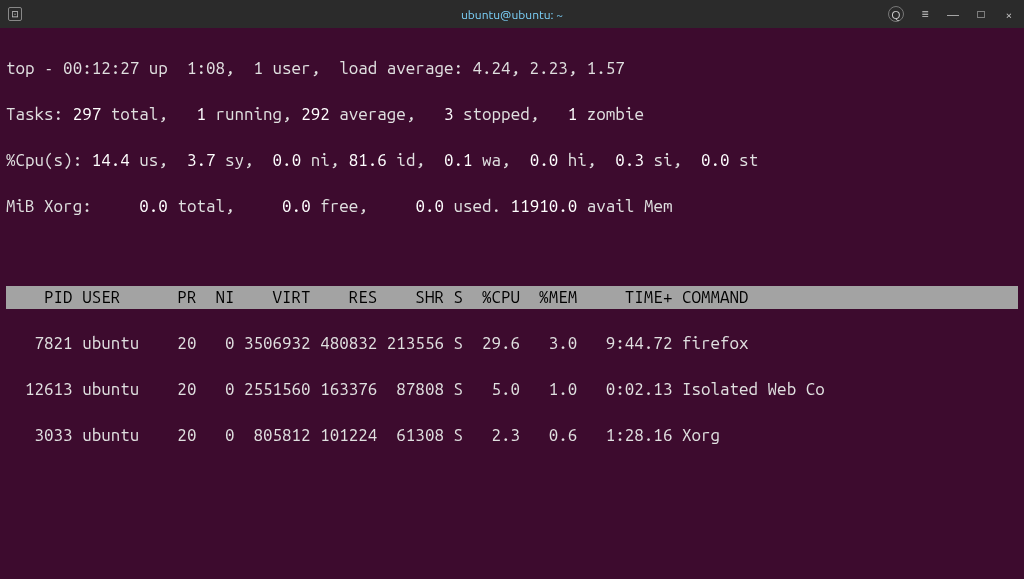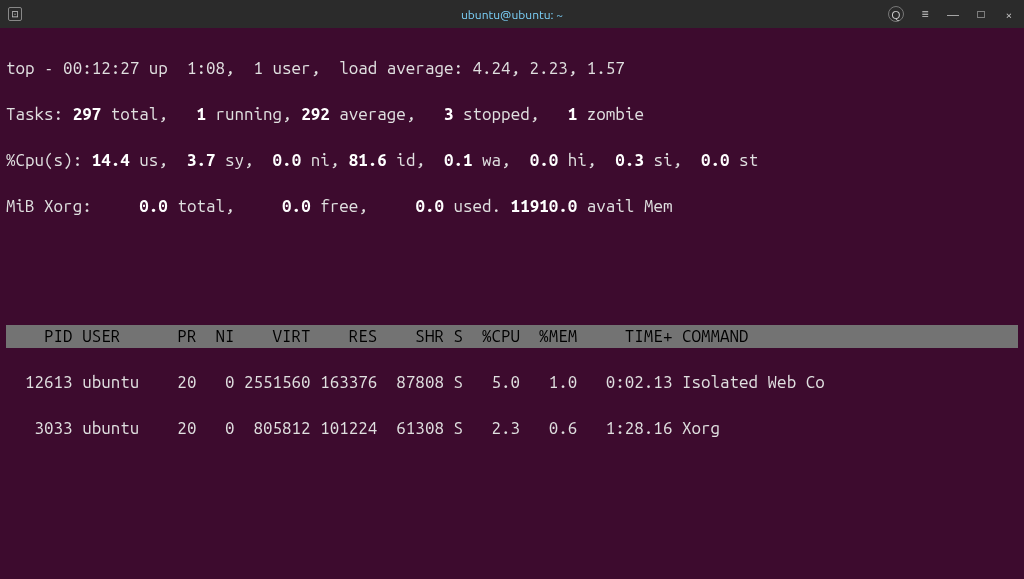--- a/index.html
+++ b/index.html
@@ -67,30 +67,29 @@
       border-radius: 50%;
       width: 16px;
       height: 16px;
     }
     .terminal {
       padding: 6px 6px;
       line-height: 1.35;
       white-space: pre;
     }
     .bold {
-      font-weight: bold;
+      font-weight: normal;
       color: #ffffff;
     }
     .header-inv {
-      background: #737373;
+      background: #a3a3a3;
       color: #000000;
       font-weight: normal;
       display: block;
       width: 100%;
-      margin-top: 39px;
     }
     .row {
       display: block;
     }
   </style>
 </head>
 <body>
 
 <div class="titlebar">
   <div class="titlebar-left">
@@ -106,20 +105,21 @@
   </div>
 </div>
 
 <div class="terminal">
 <span class="row">top - 00:12:27 up  1:08,  1 user,  load average: 4.24, 2.23, 1.57</span>
 <span class="row"><span>Tasks:</span><span class="bold"> 297 </span><span>total,</span><span class="bold">   1 </span><span>running,</span><span class="bold"> 292 </span><span>average,</span><span class="bold">   3 </span><span>stopped,</span><span class="bold">   1 </span><span>zombie</span></span>
 <span class="row"><span>%Cpu(s):</span><span class="bold"> 14.4 </span><span>us,</span><span class="bold">  3.7 </span><span>sy,</span><span class="bold">  0.0 </span><span>ni,</span><span class="bold"> 81.6 </span><span>id,</span><span class="bold">  0.1 </span><span>wa,</span><span class="bold">  0.0 </span><span>hi,</span><span class="bold">  0.3 </span><span>si,</span><span class="bold">  0.0 </span><span>st</span></span>
 <span class="row"><span>MiB Xorg:</span><span class="bold">     0.0 </span><span>total,</span><span class="bold">     0.0 </span><span>free,</span><span class="bold">     0.0 </span><span>used.</span><span class="bold"> 11910.0 </span><span>avail Mem</span></span>
 <span class="row"> </span>
 <span class="header-inv">    PID USER      PR  NI    VIRT    RES    SHR S  %CPU  %MEM     TIME+ COMMAND             </span>
+<span class="row">   7821 ubuntu    20   0 3506932 480832 213556 S  29.6   3.0   9:44.72 firefox</span>
 <span class="row">  12613 ubuntu    20   0 2551560 163376  87808 S   5.0   1.0   0:02.13 Isolated Web Co</span>
 <span class="row">   3033 ubuntu    20   0  805812 101224  61308 S   2.3   0.6   1:28.16 Xorg</span>
 
 
 
 
 
 
 
 

